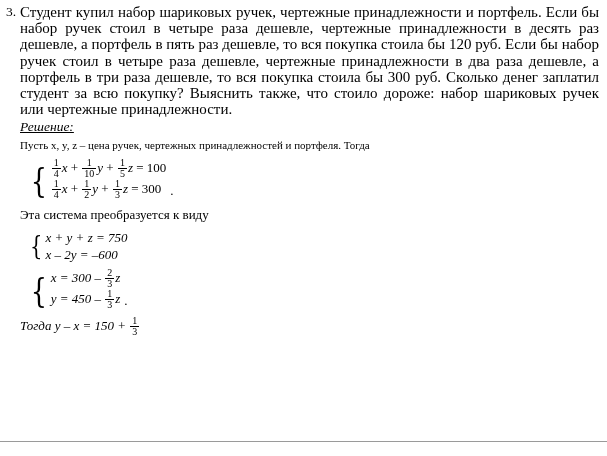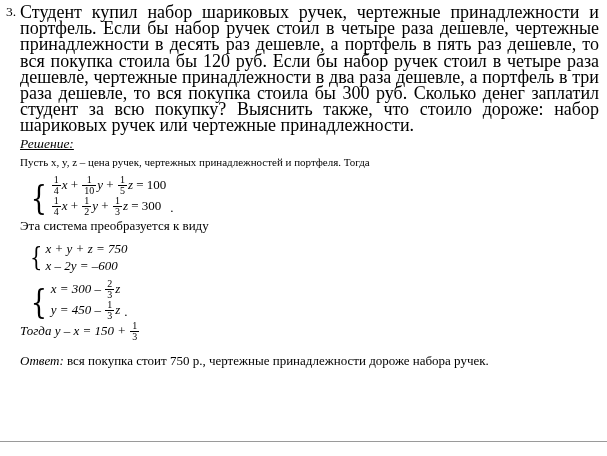--- a/index.html
+++ b/index.html
@@ -27,40 +27,41 @@
     padding: 4px 8px 0 6px;
   }
   .problem-number {
     font-size: 13.5px;
     line-height: 16px;
     width: 14px;
     flex: 0 0 14px;
     text-align: left;
   }
   .problem-text {
-    font-size: 18px;
+    font-size: 15px;
     line-height: 16.2px;
     text-align: justify;
     text-justify: inter-word;
     flex: 1 1 auto;
     hyphens: none;
   }
   .body-block {
     padding: 0 0 0 20px;
   }
   .solution-label {
     font-size: 13.5px;
     line-height: 16px;
     font-style: italic;
     text-decoration: underline;
     margin-top: 2px;
   }
   .para {
     font-size: 13px;
     line-height: 16px;
+    margin-top: 6px;
     font-family: Liberation Serif, serif;
   }
   .para-tight {
     font-size: 11px;
     line-height: 16px;
     margin-top: 2px;
   }
   .eq-row {
     display: flex;
     align-items: center;
@@ -230,23 +231,20 @@
     </div>
 
     <div class="para">
       <span class="italic">Тогда y – x = 150 +</span>
       <span class="frac">
         <span class="top">1</span>
         <span class="bot">3</span>
       </span>
     </div>
 
-    <div class="answer">
-      <span class="lbl">Ответ:</span><span> вся покупка стоит 750 р., чертежные принадлежности дороже набора ручек.</span>
-    </div>
 
   </div>
 
   <div class="hr-wrap">
     <hr class="rule">
   </div>
 
 </div>
 
 </body></html>

